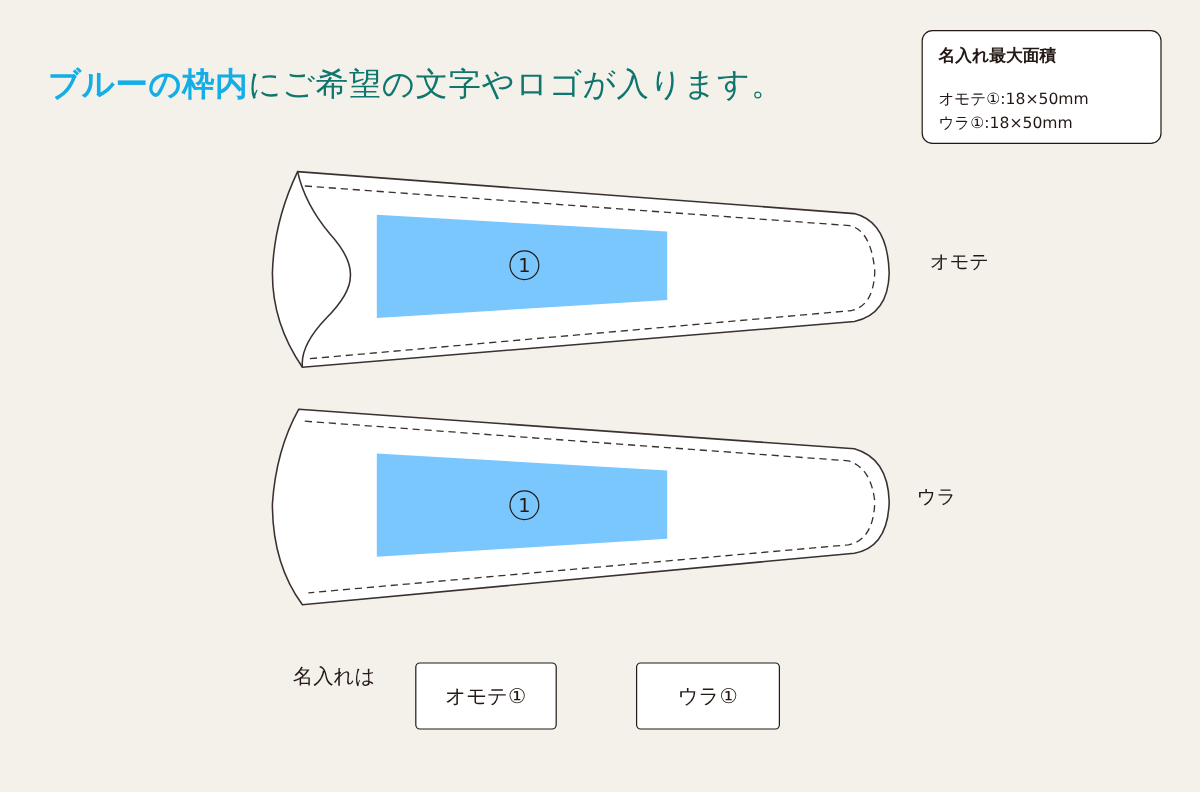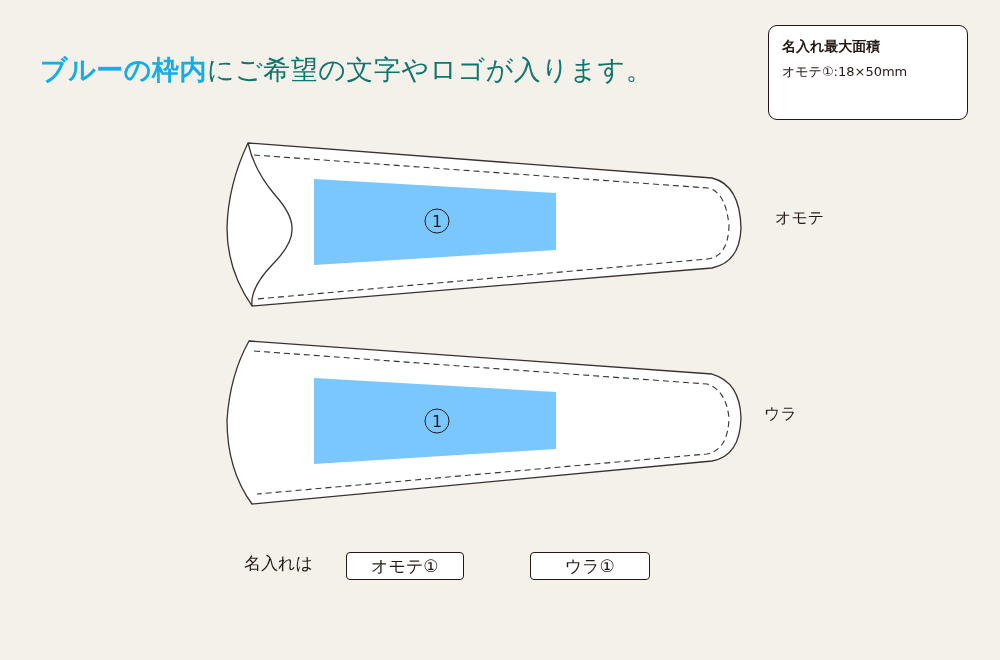--- a/index.html
+++ b/index.html
@@ -15,53 +15,54 @@
     font-size: 27px; letter-spacing: 0.5px; white-space: nowrap;
   }
   .headline .accent { color: #14aee6; font-weight: bold; margin-top: 42px; }
   .headline .rest { color: #0f766e; }
 
   .spec-box {
     position: absolute; left: 768px; top: 25px; width: 200px; height: 95px;
     box-sizing: border-box; border: 1.5px solid #231815; border-radius: 9px;
     background: #ffffff; padding: 12px 0 0 13px;
   }
-  .spec-title { font-size: 14px; font-weight: bold; margin-bottom: 6px; }
+  .spec-title { font-size: 14px; font-weight: bold; margin-bottom: 18px; }
   .spec-line { font-size: 13px; line-height: 20px; color: #231815; }
 
   svg.diagram { position: absolute; left: 0; top: 0; }
   .side-label {
     position: absolute; font-size: 16px; color: #231815; white-space: nowrap;
   }
   .side-omote { left: 763px; top: 208px; margin-left: 12px; }
   .side-ura { left: 764px; top: 404px; }
 
   .choice-row {
     position: absolute; left: 244px; top: 552px; height: 40px;
     display: flex; align-items: flex-start; font-size: 17px; white-space: nowrap; gap: 30px;
   }
   .choice-btn {
-    box-sizing: border-box; height: 28px; border: 1.2px solid #231815;
+    box-sizing: border-box; height: 56px; border: 1.2px solid #231815;
     border-radius: 4px; background: #ffffff; display: flex;
     align-items: center; justify-content: center; font-size: 17px;
     cursor: pointer; margin: 0 2px; color: #231815;
   }
   .btn-omote { width: 118px; margin-left: 3px; margin-right: 8px; }
   .btn-ura { width: 120px; margin-right: 4px; margin-left: 28px; }
 </style>
 </head>
 <body>
 
 <div class="headline">
   <span class="accent">ブルーの枠内</span><span class="rest">にご希望の文字やロゴが入ります。</span>
 </div>
 
 <div class="spec-box">
   <div class="spec-title">名入れ最大面積</div>
   <div class="spec-line">オモテ①:18×50mm</div>
+  <div class="spec-line">ウラ①:18×50mm</div>
 </div>
 
 <svg class="diagram" width="1000" height="660" viewBox="0 0 1000 660">
 
   <g>
     <path d="M248,143 L712,178 Q740,185 741,228 Q740,262 712,268 L252,306 Q227,270 227,228 Q228,185 248,143 Z" fill="#ffffff" stroke="#3a3030" stroke-width="1.3"></path>
     <path d="M248,143 Q254,170 275,195 Q293,215 292,230 Q292,245 272,265 Q250,288 252,306" fill="none" stroke="#3a3030" stroke-width="1.3"></path>
     <path d="M254,155 L708,188 Q726,192 729,226 Q728,256 708,259 L257,299" fill="none" stroke="#3a3030" stroke-width="1.1" stroke-dasharray="6,4"></path>
     <polygon points="314,179 556,193 556,250 314,265" fill="#7ac7fd"></polygon>
     <circle cx="437" cy="221" r="12" fill="none" stroke="#231815" stroke-width="1"></circle>

